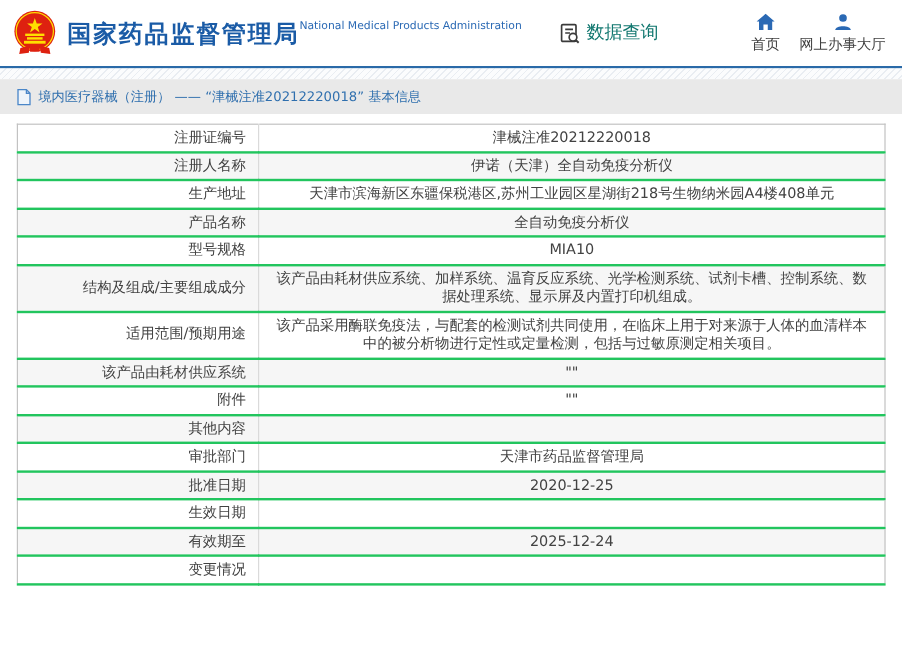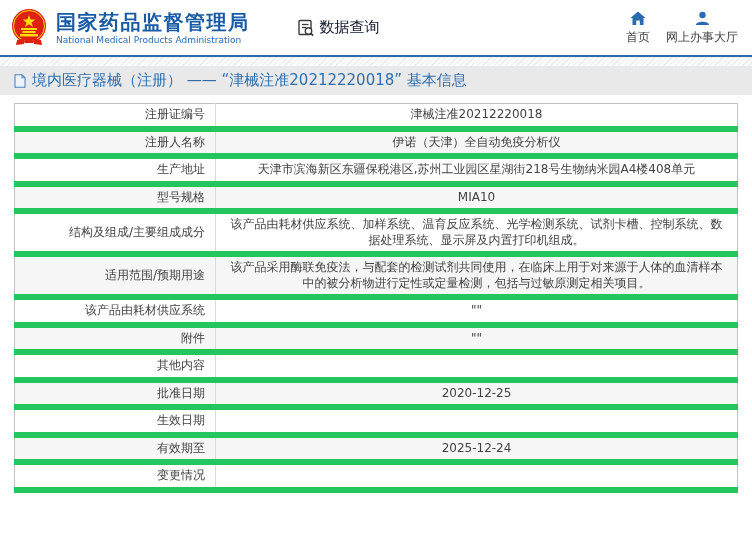--- a/index.html
+++ b/index.html
@@ -3,42 +3,42 @@
 <meta charset="utf-8">
 <style>
   * { margin:0; padding:0; box-sizing:border-box; }
   html,body { width:752px; height:539px; background:#ffffff; overflow:hidden;
     font-family:"DejaVu Sans","Liberation Sans",sans-serif; }
 
   
   .header { height:57px; background:#ffffff; display:flex; align-items:center;
     padding:0 14px 0 10px; border-bottom:2px solid #2a6aa8; }
   .logo { width:38px; height:40px; margin-right:8px; flex:0 0 auto; }
-  .brand { display:flex; flex-direction:column; justify-content:center; margin-right:46px; }
+  .brand { display:flex; flex-direction:row; justify-content:center; margin-right:30px; }
   .brand-title { color:#1a5ba6; font-size:20px; font-weight:bold; letter-spacing:1.5px; line-height:24px; white-space:nowrap; }
   .brand-sub { color:#2a69b4; font-size:9px; line-height:12px; white-space:nowrap; }
-  .data-query { display:flex; align-items:center; gap:4px; color:#0f172a; font-size:15px; cursor:pointer;justify-content:flex-end; }
+  .data-query { display:flex; align-items:center; gap:4px; color:#0f766e; font-size:15px; cursor:pointer;justify-content:flex-end; }
   .spacer { flex:1 1 auto; }
   .topnav { display:flex; gap:16px; align-items:center; padding-top:2px; }
   .nav-item { display:flex; flex-direction:column; align-items:center; gap:3px;
     font-size:12px; color:#3f3f3f; cursor:pointer; white-space:nowrap; }
 
   
   .hatch { height:9px; background:repeating-linear-gradient(135deg,#fbfcfd 0 3px,#e9edf2 3px 4px); }
 
   
   .title-bar { height:29px; background:#e9e9e9; display:flex; align-items:center;
     gap:6px; padding:0 14px; }
-  .title-bar-text { color:#2f6fae; font-size:15px; white-space:nowrap; }
+  .title-bar-text { color:#2f6fae; font-size:11px; white-space:nowrap; }
 
   
   .table-wrap { padding:8px 14px 0 14px; }
   table.info { width:100%; border-collapse:collapse; border:1px solid #c2c2c2; table-layout:fixed; }
   col.c-label { width:201px; }
-  tr { border-bottom:6px solid #22c55e; background:#ffffff;margin-top:24px; }
+  tr { border-bottom:2px solid #22c55e; background:#ffffff;margin-top:24px; }
   tr:nth-child(even) { background:#f6f6f6; }
   td { font-size:12px; color:#424242; line-height:15.5px; padding:3px 10px; vertical-align:middle; }
   td.label-cell { text-align:right; border-right:1px solid #dadada; }
   td.value-cell { text-align:center; word-break:break-all; }
 </style>
 </head>
 <body>
 
 <div class="header">
   <svg class="logo" viewBox="0 0 38 40">
@@ -107,20 +107,24 @@
         </tr>
         <tr>
           <td class="label-cell">注册人名称</td>
           <td class="value-cell">伊诺（天津）全自动免疫分析仪</td>
         </tr>
         <tr>
           <td class="label-cell">生产地址</td>
           <td class="value-cell">天津市滨海新区东疆保税港区,苏州工业园区星湖街218号生物纳米园A4楼408单元</td>
         </tr>
         <tr>
+          <td class="label-cell">产品名称</td>
+          <td class="value-cell">全自动免疫分析仪</td>
+        </tr>
+        <tr>
           <td class="label-cell">型号规格</td>
           <td class="value-cell">MIA10</td>
         </tr>
         <tr>
           <td class="label-cell">结构及组成/主要组成成分</td>
           <td class="value-cell">该产品由耗材供应系统、加样系统、温育反应系统、光学检测系统、试剂卡槽、控制系统、数据处理系统、显示屏及内置打印机组成。</td>
         </tr>
         <tr>
           <td class="label-cell">适用范围/预期用途</td>
           <td class="value-cell">该产品采用酶联免疫法，与配套的检测试剂共同使用，在临床上用于对来源于人体的血清样本中的被分析物进行定性或定量检测，包括与过敏原测定相关项目。</td>
@@ -131,20 +135,24 @@
         </tr>
         <tr>
           <td class="label-cell">附件</td>
           <td class="value-cell">""</td>
         </tr>
         <tr>
           <td class="label-cell">其他内容</td>
           <td class="value-cell"></td>
         </tr>
         <tr>
+          <td class="label-cell">审批部门</td>
+          <td class="value-cell">天津市药品监督管理局</td>
+        </tr>
+        <tr>
           <td class="label-cell">批准日期</td>
           <td class="value-cell">2020-12-25</td>
         </tr>
         <tr>
           <td class="label-cell">生效日期</td>
           <td class="value-cell"></td>
         </tr>
         <tr>
           <td class="label-cell">有效期至</td>
           <td class="value-cell">2025-12-24</td>

